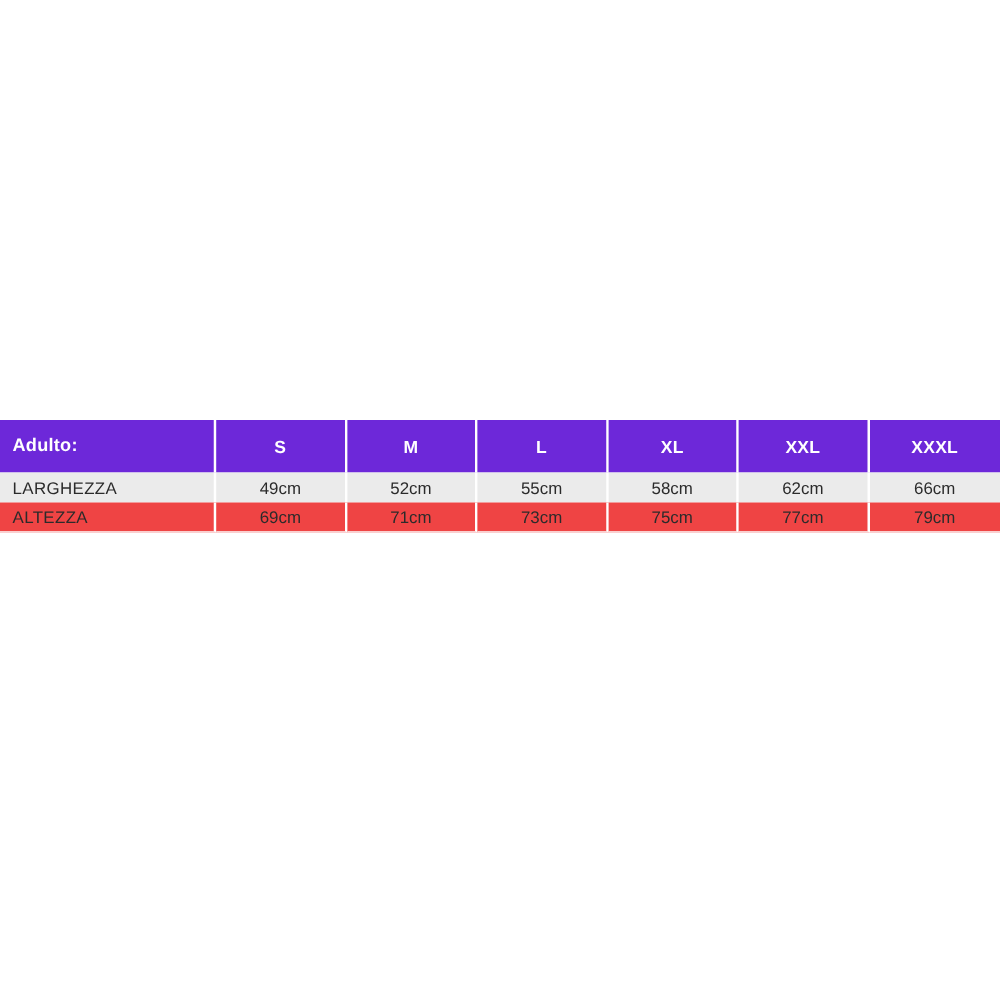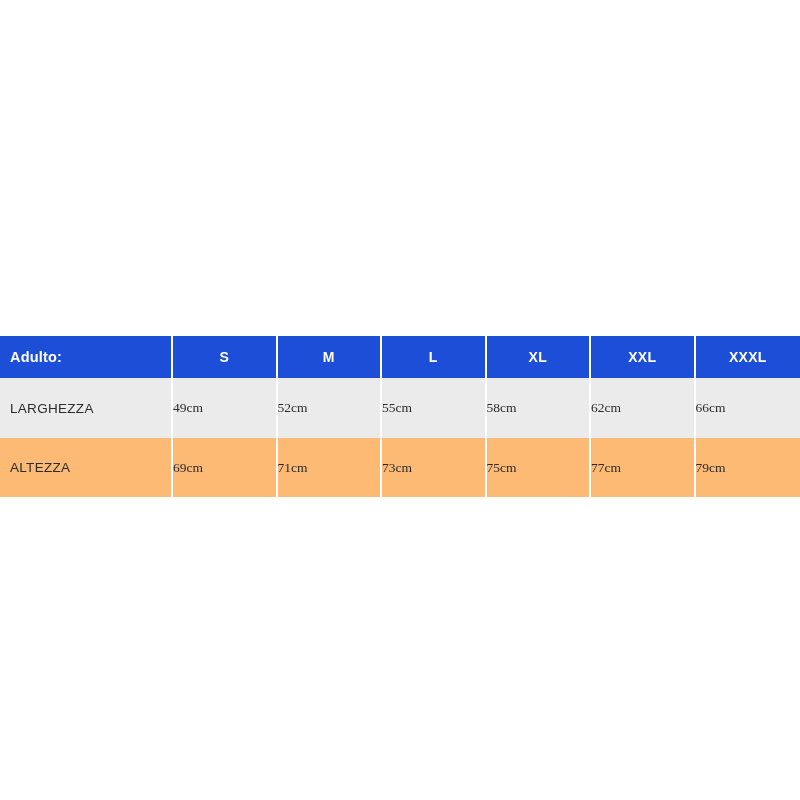--- a/index.html
+++ b/index.html
@@ -30,21 +30,21 @@
     border-spacing: 0;
     table-layout: fixed;
   }
 
   table.size-table col.label-col { width: 173px; }
   table.size-table col.size-col  { width: 104.5px; }
 
   
   thead tr.header-row th {
     height: 42px;
-    background: #1d4ed8;
+    background: #6d28d9;
     color: #ffffff;
     font-size: 14px;
     font-weight: bold;
     letter-spacing: 0.2px;
     vertical-align: middle;
     padding: 0;
     border-right: 2px solid #ffffff;
     box-sizing: border-box;
   }
   thead tr.header-row th.label-head {
@@ -55,46 +55,46 @@
   thead tr.header-row th.size-head {
     text-align: center;
   }
   thead tr.header-row th:last-child {
     border-right: none;
     margin-left: 20px;
   }
 
   
   tbody tr td {
-    height: 60px;
+    height: 24px;
     font-size: 13.5px;
     font-weight: normal;
     color: #2b2b2b;
     vertical-align: middle;
     padding: 0;
     box-sizing: border-box;
     border-right: 2px solid #ffffff;
   }
   tbody tr td:last-child { border-right: none; }
 
   tbody tr.row-alt td {
     background: #ebebeb;
   }
   tbody tr.row-plain td {
-    background: #fdba74;
+    background: #ef4444;
     border-right-color: #ffffff;
   }
 
   tbody td.row-label {
     text-align: left;
     padding-left: 10px;
     letter-spacing: 0.3px;
   }
   tbody td.row-value {
-    font-family: Liberation Serif, serif;
+    text-align: center;
   }
 
   tbody tr.row-plain td {
     border-bottom: 1px solid #fdfdfd;
   }
 </style>
 </head>
 <body>
 
 <div id="size-chart-wrap">

